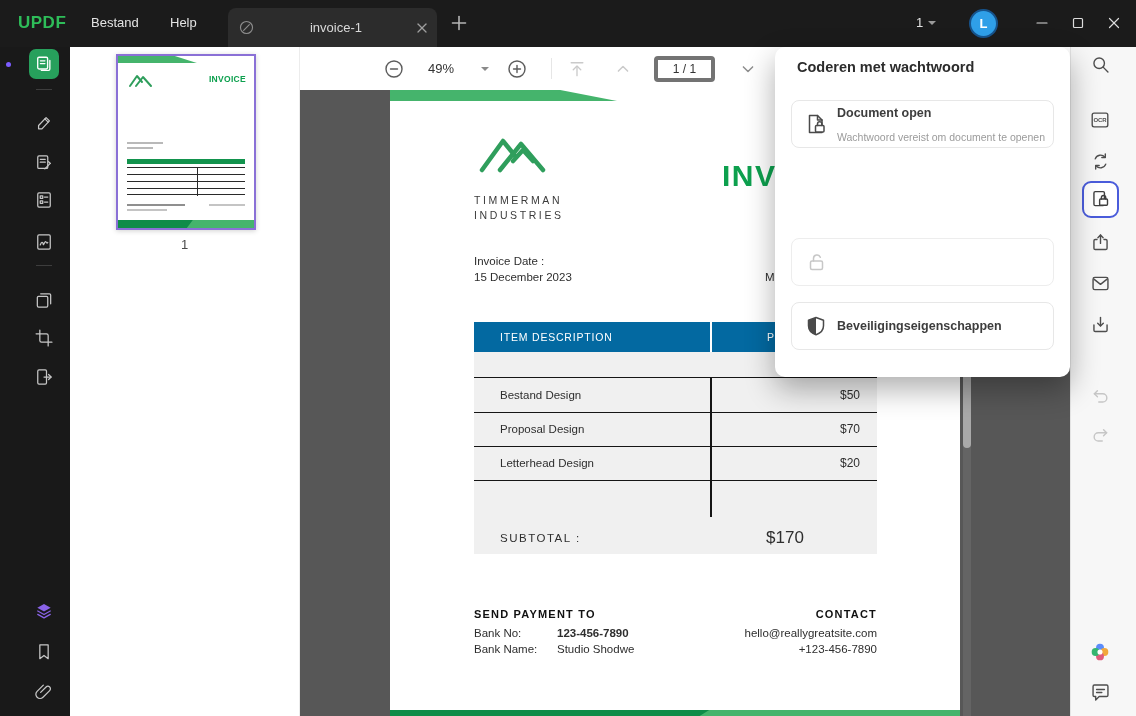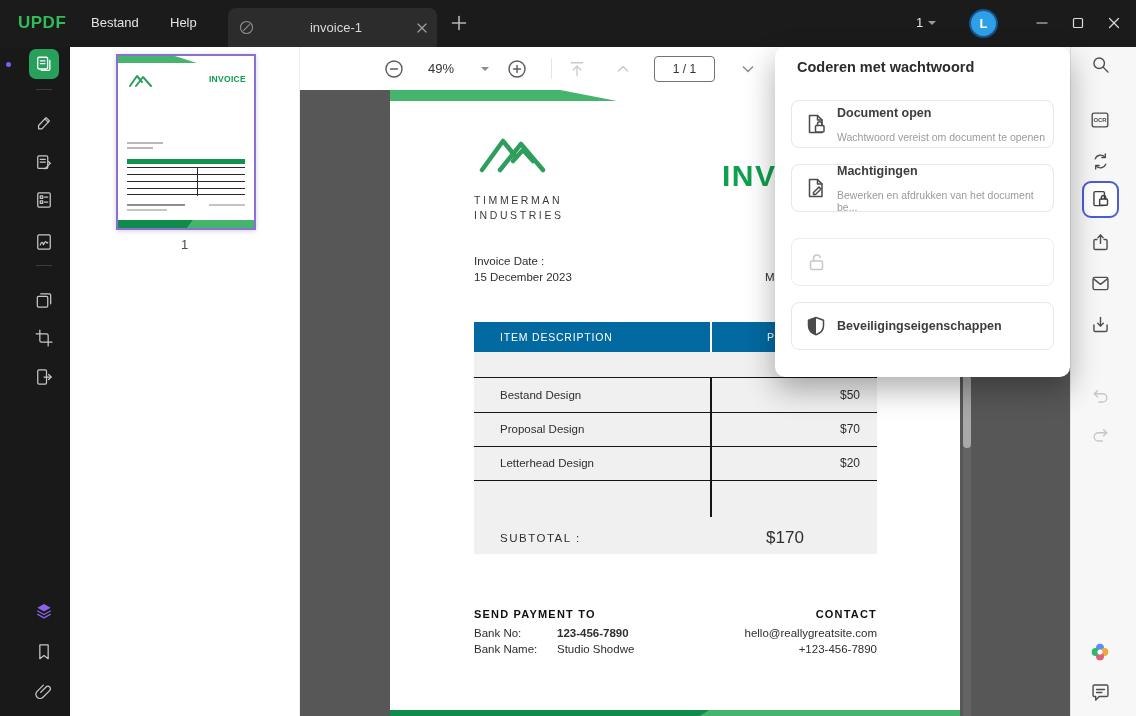--- a/index.html
+++ b/index.html
@@ -55,21 +55,21 @@
   .mini-foot::after{content:"";position:absolute;left:0;top:0;width:55%;height:100%;background:#0f8c49;clip-path:polygon(0 0,100% 0,92% 100%,0 100%)}
   .thumb-num{position:absolute;left:0;top:190px;width:100%;text-align:center;font-size:13px;color:#4a4a4a}
 
   
   .toolbar{position:absolute;left:300px;top:47px;width:770px;height:43px;background:#fff}
   .tb{position:absolute;top:0;height:43px;display:flex;align-items:center}
   .zoomout{left:84px}.zoomval{left:128px;font-size:13px;color:#333}
   .zoomcaret{left:181px}.zoomin{left:207px}
   .tdiv{position:absolute;left:251px;top:11px;width:1px;height:21px;background:#e6e6e6}
   .totop{left:267px}.chevup{left:313px}
-  .pagebox{position:absolute;left:354px;top:9px;width:61px;height:26px;border:1px solid #737373;border-radius:4px;font-size:12px;color:#333;display:flex;align-items:center;justify-content:center;background:#fff}
+  .pagebox{position:absolute;left:354px;top:9px;width:61px;height:26px;border:4px solid #737373;border-radius:4px;font-size:12px;color:#333;display:flex;align-items:center;justify-content:center;background:#fff}
   .chevdown{left:438px}
 
   
   .doc-area{position:absolute;left:300px;top:90px;width:770px;height:626px;background:#575757}
   .scroll-track{position:absolute;left:663px;top:0;width:8px;height:626px;background:#646464}
   .scroll-thumb{position:absolute;left:663px;top:2px;width:8px;height:356px;background:#a9a9a9;border-radius:4px}
   .page{position:absolute;left:90px;top:0;width:570px;height:626px;background:#fff}
   .banner{position:absolute;left:0;top:0;width:227px;height:11px;background:#45b46c;clip-path:polygon(0 0,75% 0,100% 100%,0 100%)}
   .logo-svg{position:absolute;left:86px;top:36px}
   .co1{position:absolute;left:84px;top:104px;font-size:10.5px;letter-spacing:2.6px;color:#3b3b3b}
@@ -469,33 +469,20 @@
             <rect x="10.5" y="12.5" width="8.5" height="6.5" rx="1" fill="#fff"></rect>
             <path d="M12.5 12.5 v-1.6 a2.2 2.2 0 0 1 4.4 0 v1.6"></path>
           </svg>
       </span>
       <span class="ptext">
         <span class="pt">Document open</span>
         <span class="ps">Wachtwoord vereist om document te openen</span>
       </span>
     </div>
 
-    <div class="pcard pc2">
-      <span>
-        <svg class="ic" width="22" height="22" viewBox="0 0 22 22" stroke="#4a4a4a" stroke-width="1.5">
-            <path d="M4.5 2.5 h8 L17 7 v12.5 H4.5 Z"></path>
-            <path d="M12.5 2.5 V7 H17"></path>
-            <path d="M8.5 15.5 l5.5-5.5 2 2 -5.5 5.5 H8.5 Z" fill="#fff"></path>
-          </svg>
-      </span>
-      <span class="ptext">
-        <span class="pt">Machtigingen</span>
-        <span class="ps">Bewerken en afdrukken van het document be...</span>
-      </span>
-    </div>
 
     <div class="pcard pc3 disabled">
       <span>
         <svg class="ic" width="22" height="22" viewBox="0 0 22 22" stroke="#c7c7c7" stroke-width="1.5">
             <rect x="5.5" y="10" width="12" height="8.5" rx="1.5"></rect>
             <path d="M8.5 10 V7.5 a3.5 3.5 0 0 1 6.8 -1.2"></path>
           </svg>
       </span>
     </div>
 

